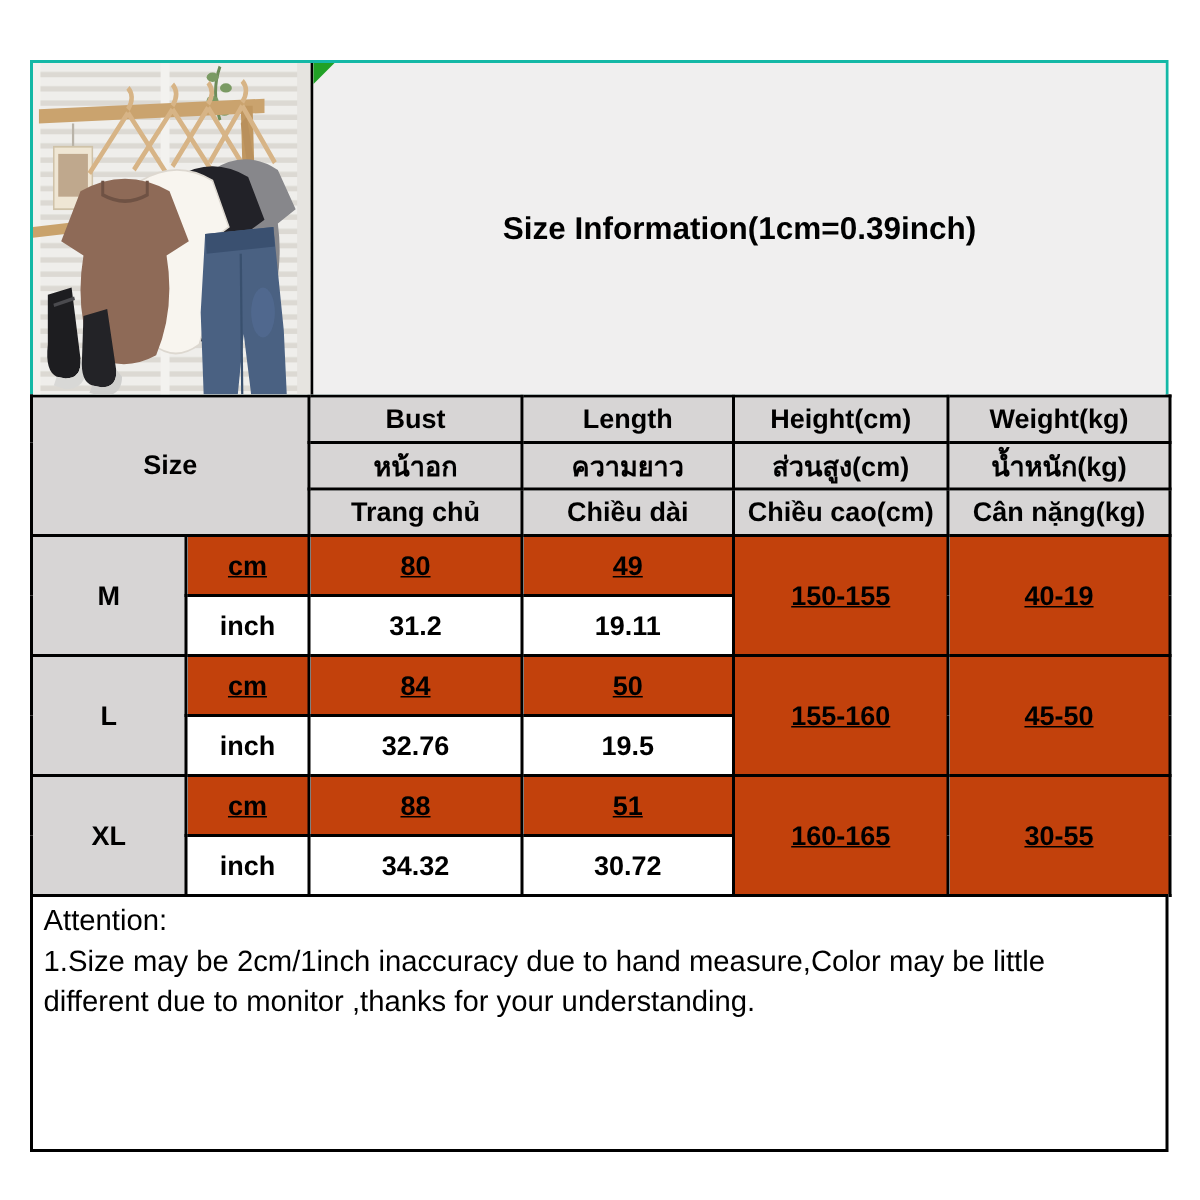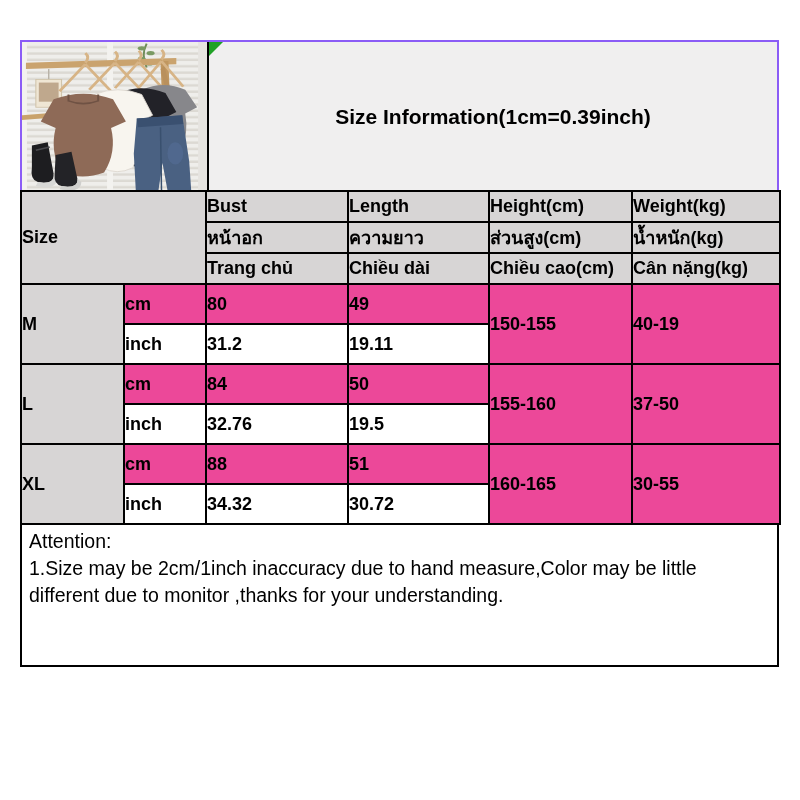--- a/index.html
+++ b/index.html
@@ -5,21 +5,21 @@
   html,body{margin:0;padding:0;}
   body{
     width:800px;height:800px;background:#ffffff;
     font-family:"Liberation Sans","DejaVu Sans",sans-serif;
     position:relative;overflow:hidden;
   }
   .sheet{position:absolute;left:20px;top:40px;width:759px;}
 
   
   .top-box{
-    display:flex;height:152px;border:2px solid #8b5cf6;box-sizing:border-box;
+    display:flex;height:225px;border:2px solid #14b8a6;box-sizing:border-box;
   }
   .photo-cell{
     flex:0 0 185px;width:185px;border-right:2px solid #000;box-sizing:content-box;
     overflow:hidden;background:#ecebe8;
   }
   .photo-cell svg{display:block;width:100%;height:100%;}
   .title-cell{
     flex:1;background:#f0efef;position:relative;
     display:flex;flex-direction:column;justify-content:center;align-items:center;
     text-align:center;font-weight:bold;color:#000;
@@ -29,34 +29,34 @@
     position:absolute;top:0;left:0;width:0;height:0;
     border-top:14px solid #21a126;border-right:14px solid transparent;
   }
 
   
   table.size-table{
     width:759px;border-collapse:collapse;table-layout:fixed;margin-top:-2px;
     background:#ffffff;
   }
   table.size-table td{
-    border:2px solid #000;text-align:left;vertical-align:middle;
+    border:2px solid #000;text-align:center;vertical-align:middle;
     font-weight:bold;font-size:18px;color:#000;padding:0;overflow:hidden;
   }
   tr.hr td{height:29px;}
   tr.dr td{height:38px;}
   td.gray{background:#d7d5d5;}
-  td.band{background:#ec4899;}
+  td.band{background:#c2410c;text-decoration:underline;}
   td.size-head{font-size:30px;}
   td.size-name{font-size:21px;}
 
   
   .attention{
     margin-top:-2px;border:2px solid #000;box-sizing:border-box;
-    height:144px;padding:3px 7px;background:#ffffff;
+    height:172px;padding:3px 7px;background:#ffffff;
     font-size:19.5px;line-height:27px;color:#000;font-weight:normal;
   }
 </style>
 </head>
 <body>
 
 <div class="sheet">
 
   <div class="top-box">
     <div class="photo-cell">
@@ -179,21 +179,21 @@
         <td>31.2</td>
         <td>19.11</td>
       </tr>
 
       <tr class="dr">
         <td class="gray size-name" rowspan="2">L</td>
         <td class="band">cm</td>
         <td class="band">84</td>
         <td class="band">50</td>
         <td class="band" rowspan="2">155-160</td>
-        <td class="band" rowspan="2">37-50</td>
+        <td class="band" rowspan="2">45-50</td>
       </tr>
       <tr class="dr">
         <td>inch</td>
         <td>32.76</td>
         <td>19.5</td>
       </tr>
 
       <tr class="dr">
         <td class="gray size-name" rowspan="2">XL</td>
         <td class="band">cm</td>

